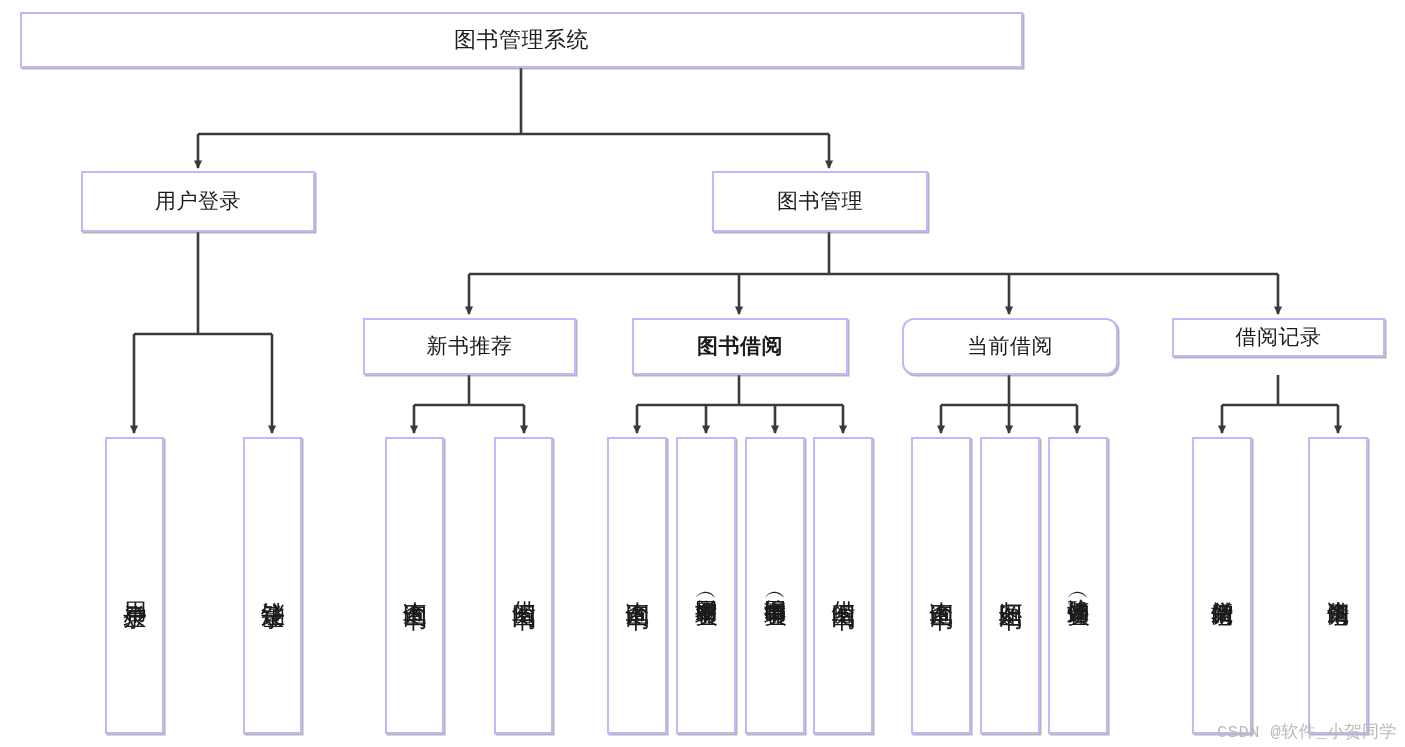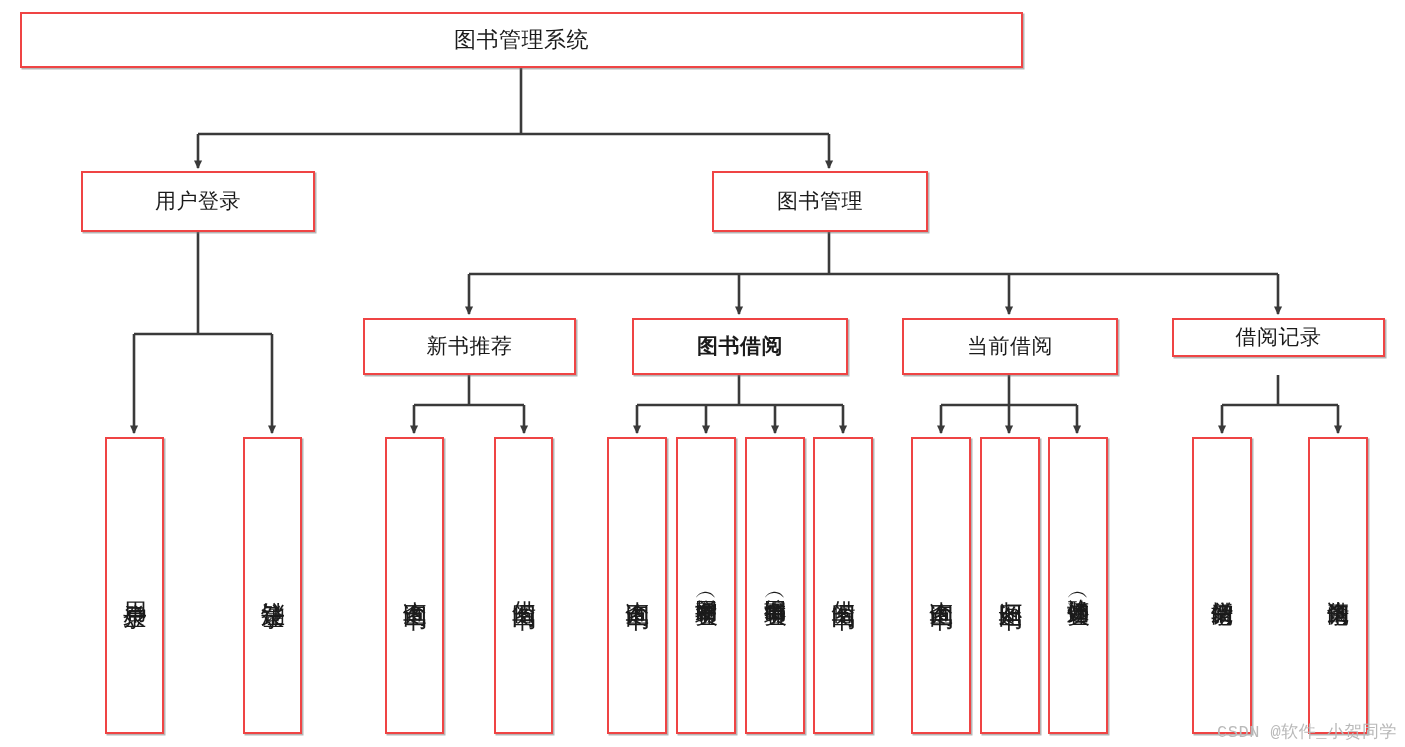--- a/index.html
+++ b/index.html
@@ -23,21 +23,21 @@
     left: 0;
     top: 0;
     width: 1405px;
     height: 747px;
     pointer-events: none;
   }
   .node {
     position: absolute;
     box-sizing: border-box;
     background: #ffffff;
-    border: 2px solid #ef4444;
+    border: 2px solid #c4b5fd;
     box-shadow: 1.5px 1.5px 0 0 rgba(120,120,120,0.55);
     display: flex;
     align-items: center;
     justify-content: center;
     color: #1b1b1b;
   }
   .node .label {
     display: block;
     text-align: center;
     line-height: 1.18;
@@ -143,21 +143,21 @@
   <div class="node h" style="left:712px; top:171px; width:216px; height:61px;">
     <span class="label">图书管理</span>
   </div>
 
   <div class="node h" style="left:363px; top:318px; width:213px; height:57px;justify-content:center;">
     <span class="label">新书推荐</span>
   </div>
   <div class="node h" style="left:632px; top:318px; width:216px; height:57px;font-weight:bold;">
     <span class="label">图书借阅</span>
   </div>
-  <div class="node h" style="left:902px; top:318px; width:216px; height:57px;">
+  <div class="node h" style="left:902px; top:318px; width:216px; height:57px;border-radius:12px;">
     <span class="label">当前借阅</span>
   </div>
   <div class="node h" style="left:1172px; top:318px; width:213px; height:39px;">
     <span class="label">借阅记录</span>
   </div>
 
   <div class="node v" style="left:105px; top:437px; width:59px; height:297px;">
     <span class="label">用户登录</span>
   </div>
   <div class="node v" style="left:243px; top:437px; width:59px; height:297px;">

